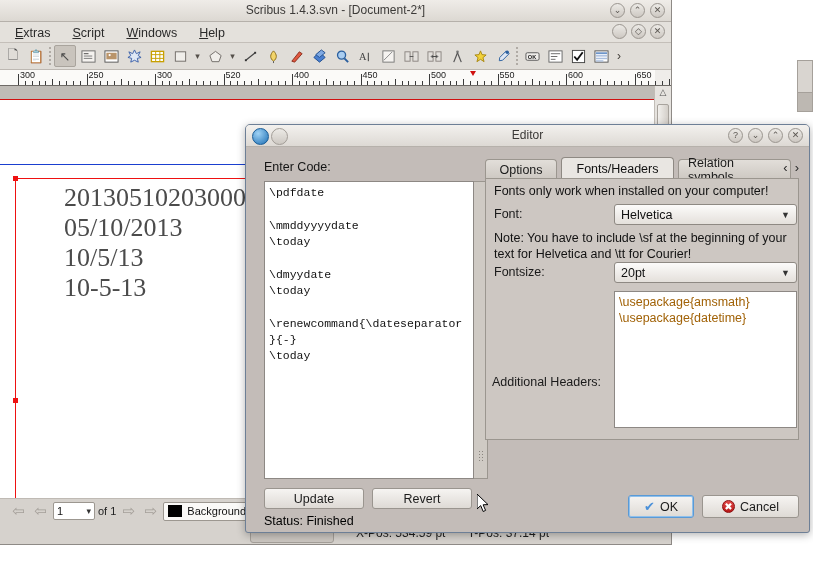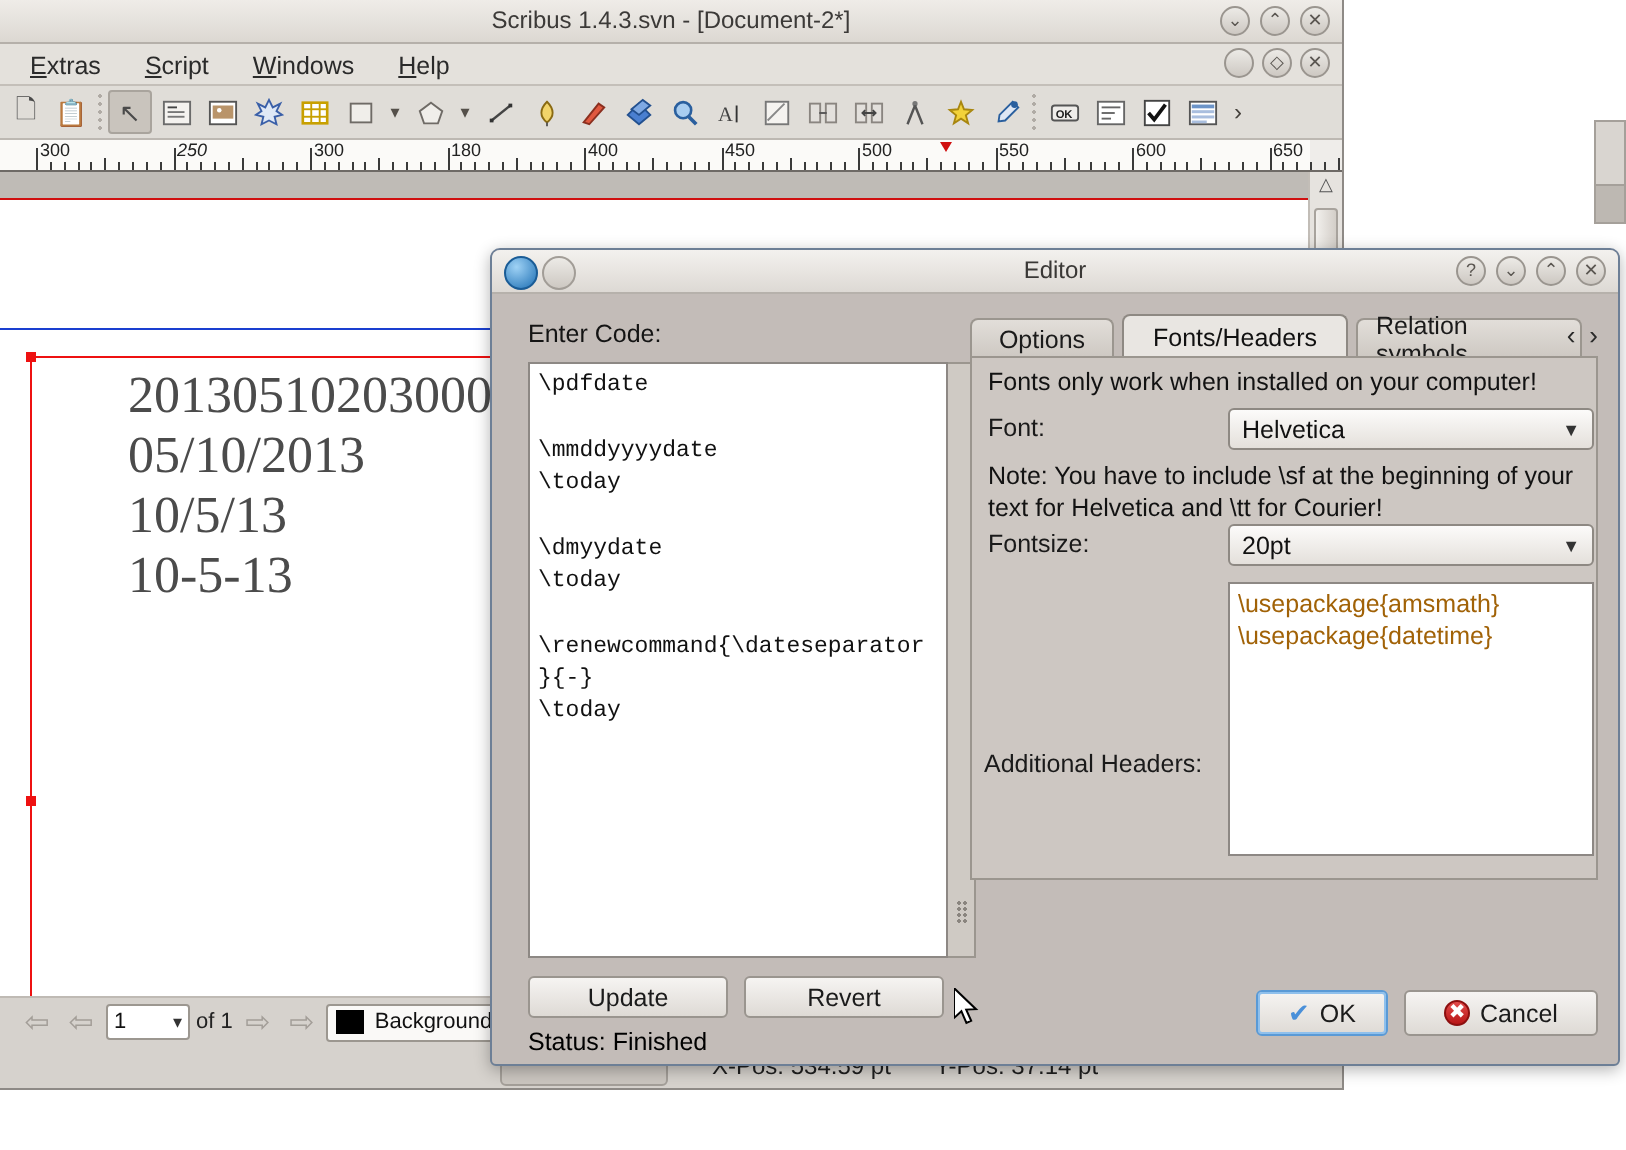--- a/index.html
+++ b/index.html
@@ -428,21 +428,21 @@
       <div class="tick min" style="left: 24.85px;"></div>
       <div class="tick min" style="left: 31.7px;"></div>
       <div class="tick min" style="left: 38.55px;"></div>
       <div class="tick min" style="left: 45.4px;"></div>
       <div class="tick mid" style="left: 52.25px;"></div>
       <div class="tick min" style="left: 59.1px;"></div>
       <div class="tick min" style="left: 65.95px;"></div>
       <div class="tick min" style="left: 72.8px;"></div>
       <div class="tick min" style="left: 79.65px;"></div>
       <div class="tick maj" style="left: 86.5px;"></div>
-      <div class="rlabel" style="left: 86.5px; font-style: italic;">250</div>
+      <div class="rlabel" style="left: 86.5px;">250</div>
       <div class="tick min" style="left: 93.35px;"></div>
       <div class="tick min" style="left: 100.2px;"></div>
       <div class="tick min" style="left: 107.05px;"></div>
       <div class="tick min" style="left: 113.9px;"></div>
       <div class="tick mid" style="left: 120.75px;"></div>
       <div class="tick min" style="left: 127.6px;"></div>
       <div class="tick min" style="left: 134.45px;"></div>
       <div class="tick min" style="left: 141.3px;"></div>
       <div class="tick min" style="left: 148.15px;"></div>
       <div class="tick maj" style="left: 155px;"></div>
@@ -450,21 +450,21 @@
       <div class="tick min" style="left: 161.85px;"></div>
       <div class="tick min" style="left: 168.7px;"></div>
       <div class="tick min" style="left: 175.55px;"></div>
       <div class="tick min" style="left: 182.4px;"></div>
       <div class="tick mid" style="left: 189.25px;"></div>
       <div class="tick min" style="left: 196.1px;"></div>
       <div class="tick min" style="left: 202.95px;"></div>
       <div class="tick min" style="left: 209.8px;"></div>
       <div class="tick min" style="left: 216.65px;"></div>
       <div class="tick maj" style="left: 223.5px;"></div>
-      <div class="rlabel" style="left: 223.5px;">180</div>
+      <div class="rlabel" style="left: 223.5px;">520</div>
       <div class="tick min" style="left: 230.35px;"></div>
       <div class="tick min" style="left: 237.2px;"></div>
       <div class="tick min" style="left: 244.05px;"></div>
       <div class="tick min" style="left: 250.9px;"></div>
       <div class="tick mid" style="left: 257.75px;"></div>
       <div class="tick min" style="left: 264.6px;"></div>
       <div class="tick min" style="left: 271.45px;"></div>
       <div class="tick min" style="left: 278.3px;"></div>
       <div class="tick min" style="left: 285.15px;"></div>
       <div class="tick maj" style="left: 292px;"></div>

